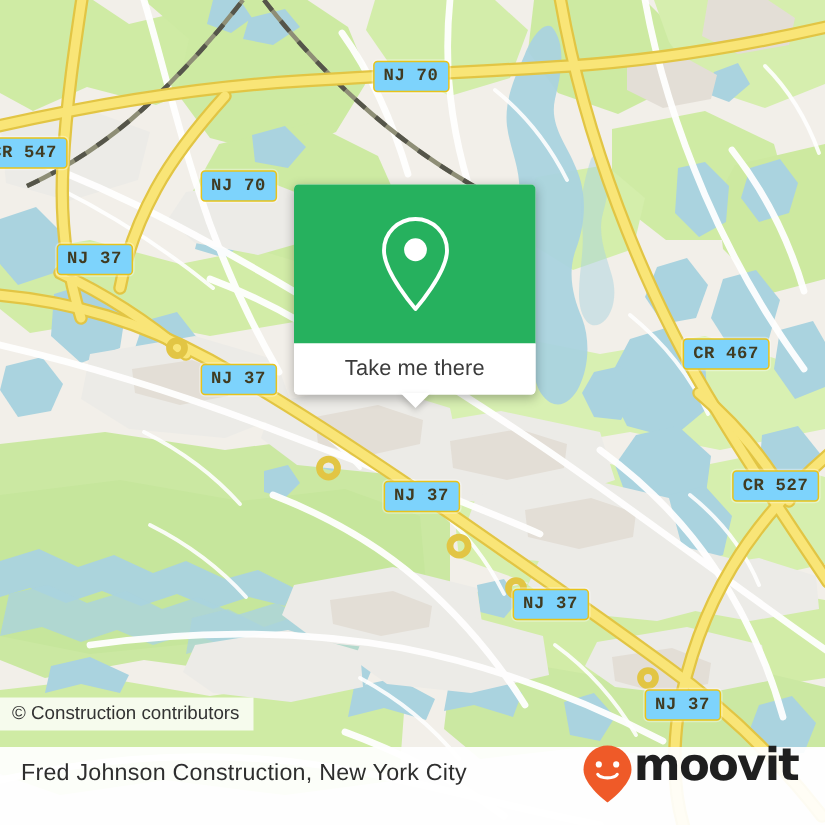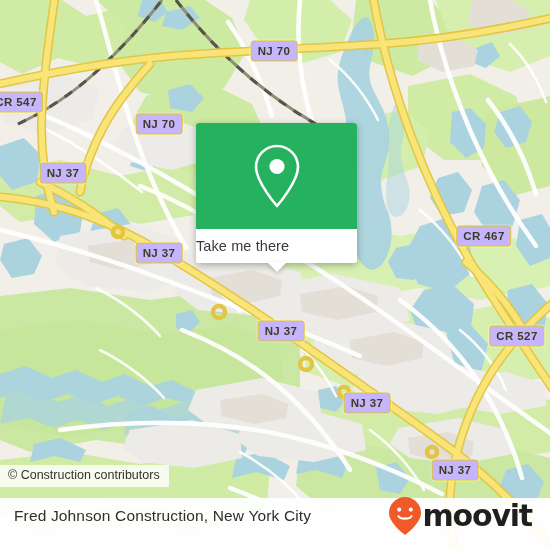--- a/index.html
+++ b/index.html
@@ -23,25 +23,25 @@
     position: absolute;
     left: 0; top: 0;
     width: 550px;
     height: 550px;
     display: block;
   }
 
   
   .shield {
     position: absolute;
-    background: #c4b5fd;
+    background: #7dd3fc;
     border: 1.6px solid #e8c31a;
     border-radius: 3px;
     color: #403b22;
-    font-family: Liberation Sans, sans-serif;
+    font-family: Liberation Mono, monospace;
     font-size: 11.5px;
     font-weight: bold;
     letter-spacing: .4px;
     line-height: 1;
     padding: 3.5px 6px 4px 6px;
     white-space: nowrap;
     box-shadow: 0 0 0 1px rgba(255,255,255,.35);
     transform: translate(-50%, -50%);
   }
 
@@ -59,21 +59,21 @@
     border-radius: 3px 3px 0 0;
     display: flex;
     align-items: center;
     justify-content: center;
   }
   #popup-head svg { display: block; }
   #popup-foot {
     height: 34px;
     display: flex;
     align-items: center;
-    justify-content: flex-start;
+    justify-content: center;
     background: #ffffff;
     border-radius: 0 0 3px 3px;
   }
   #popup-label {
     font-size: 14.5px;
     color: #3b3b3b;
     font-family: "Liberation Sans", sans-serif;
     letter-spacing: .1px;
   }
   #popup-tail {
@@ -118,21 +118,21 @@
   }
   #footer-title {
     font-size: 15.5px;
     color: #2e2e2e;
     font-family: "Liberation Sans", sans-serif;
     letter-spacing: .15px;
     white-space: nowrap;
   }
   #moovit-logo {
     display: flex;
-    align-items: center;
+    align-items: flex-start;
     gap: 1px;
   }
   #moovit-wordmark {
     font-family: "DejaVu Sans", sans-serif;
     font-size: 30px;
     font-weight: bold;
     color: #1f1f1f;
     letter-spacing: -1.2px;
     line-height: 1;
   }
@@ -341,21 +341,21 @@
   </svg>
 
   <div id="shield-layer">
       <div class="shield" style="left: 274px; top: 51px;">NJ 70</div>
       <div class="shield" style="left: 16px; top: 102px;">CR 547</div>
       <div class="shield" style="left: 159px; top: 124px;">NJ 70</div>
       <div class="shield" style="left: 63px; top: 173px;">NJ 37</div>
       <div class="shield" style="left: 484px; top: 236px;">CR 467</div>
       <div class="shield" style="left: 159px; top: 253px;">NJ 37</div>
       <div class="shield" style="left: 281px; top: 331px;">NJ 37</div>
-      <div class="shield" style="left: 517px; top: 336px;">CR 527</div>
+      <div class="shield" style="left: 517px; top: 324px;">CR 527</div>
       <div class="shield" style="left: 367px; top: 403px;">NJ 37</div>
       <div class="shield" style="left: 455px; top: 470px;">NJ 37</div>
     </div>
 
   <div id="popup" style="left: 196px; top: 123px;">
     <div id="popup-head" style="background: rgb(38, 177, 94);">
       <svg width="54" height="68" viewBox="0 0 54 68" aria-hidden="true">
         <path d="M27 4 C15.4 4 6 13.4 6 25 C6 40 27 64 27 64 C27 64 48 40 48 25 C48 13.4 38.6 4 27 4 Z" fill="none" stroke="#ffffff" stroke-width="2.6" stroke-linejoin="round"></path>
         <circle cx="27" cy="24.5" r="7.6" fill="#ffffff"></circle>
       </svg>

